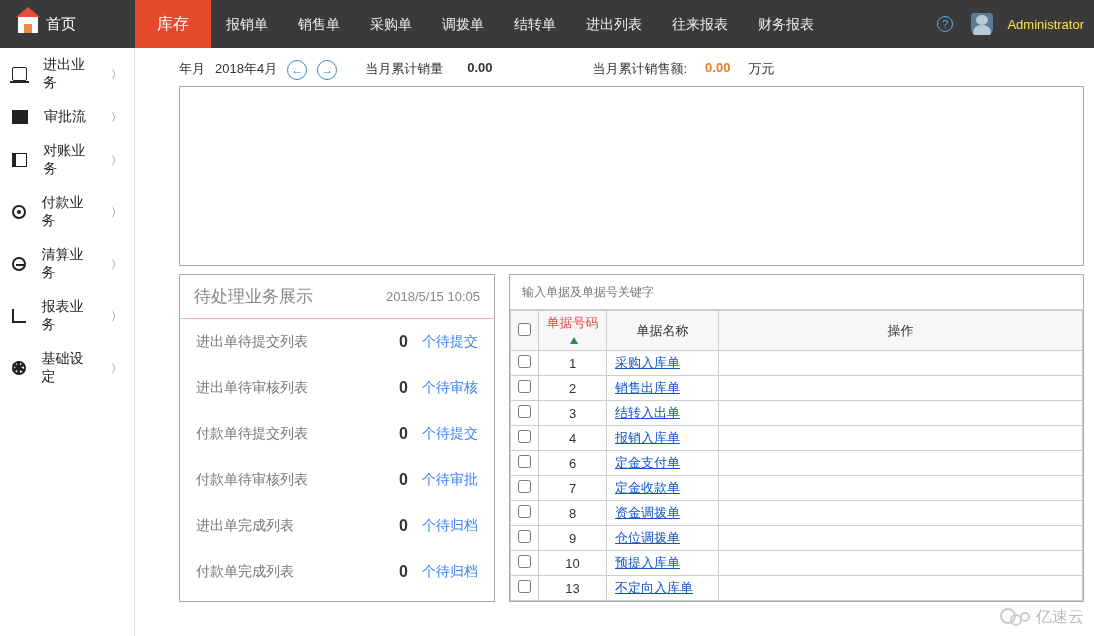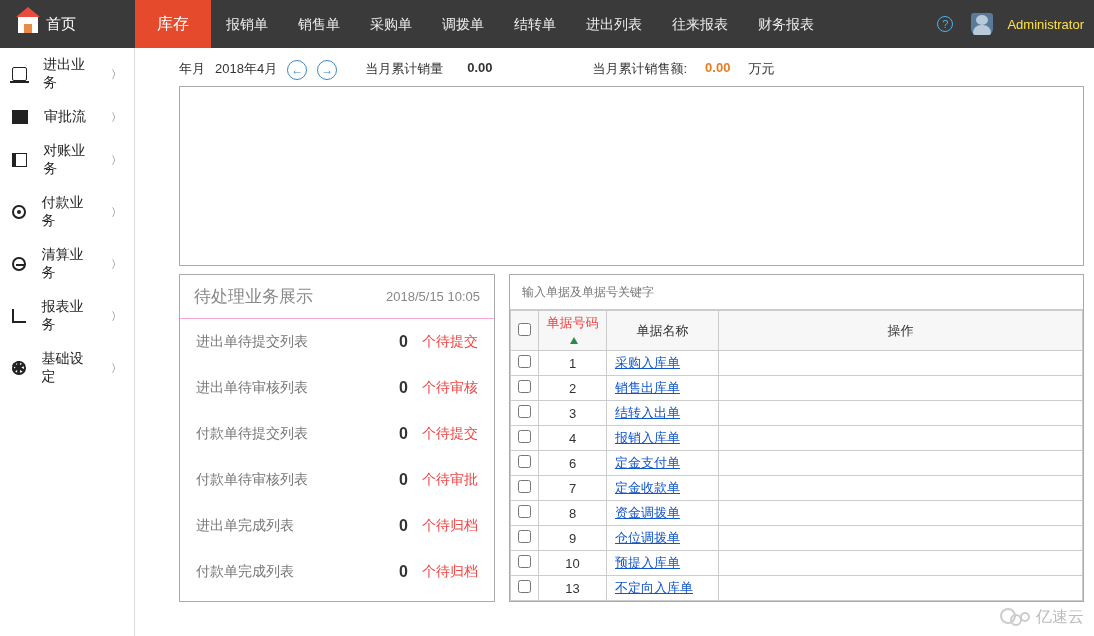--- a/index.html
+++ b/index.html
@@ -41,21 +41,21 @@
   .circ-btn { width:20px;height:20px;border:1.5px solid #3a87c8;border-radius:50%;display:inline-flex;align-items:center;justify-content:center;color:#3a87c8;font-size:12px;cursor:pointer;}
   .orange { color:#e67e22; font-weight:bold;}
   .bigbox { border:1px solid #aaa; height:180px; margin-bottom:8px;}
   .lower { display:flex; gap:14px; }
   .panel-left { width:316px; border:1px solid #aaa;}
   .panel-left-head { display:flex;justify-content:space-between;align-items:center;padding:10px 14px;border-bottom:1px solid #f9a8d4;}
   .panel-left-head .ttl{color:#888;font-size:17px;}
   .panel-left-head .ts{color:#888;font-size:13px;}
   .todo-item{display:flex;align-items:center;padding:14px 16px;color:#777;font-size:14px;}
   .todo-item .cnt{margin-left:auto;font-weight:bold;color:#333;font-size:16px;margin-right:14px;}
-  .todo-item .suffix{color:#ef4444;}
+  .todo-item .suffix{color:#3b82f6;}
   .panel-right{flex:1;border:1px solid #aaa;display:flex;flex-direction:column;}
   .search-box{border:none;border-bottom:1px solid #ccc;padding:10px 12px;width:100%;font-size:12px;color:#888;}
   .tbl{border-collapse:collapse;width:100%;font-size:13px;}
   .tbl th,.tbl td{border:1px solid #ccc;padding:3px 6px;text-align:center;}
   .tbl th{background:#f7f7f7;font-weight:normal;}
   .tbl th.sorted{color:#ef4444;}
   .sort-arrow{display:inline-block;width:0;height:0;border-left:4px solid transparent;border-right:4px solid transparent;border-bottom:7px solid #2a8a4a;margin-left:3px;vertical-align:middle;}
   .tbl td.name a{color:#1155cc;text-decoration:underline;cursor:pointer;}
   .tbl td.name{text-align:left;padding-left:8px;margin-left:44px;}
   .col-chk{width:28px;}

